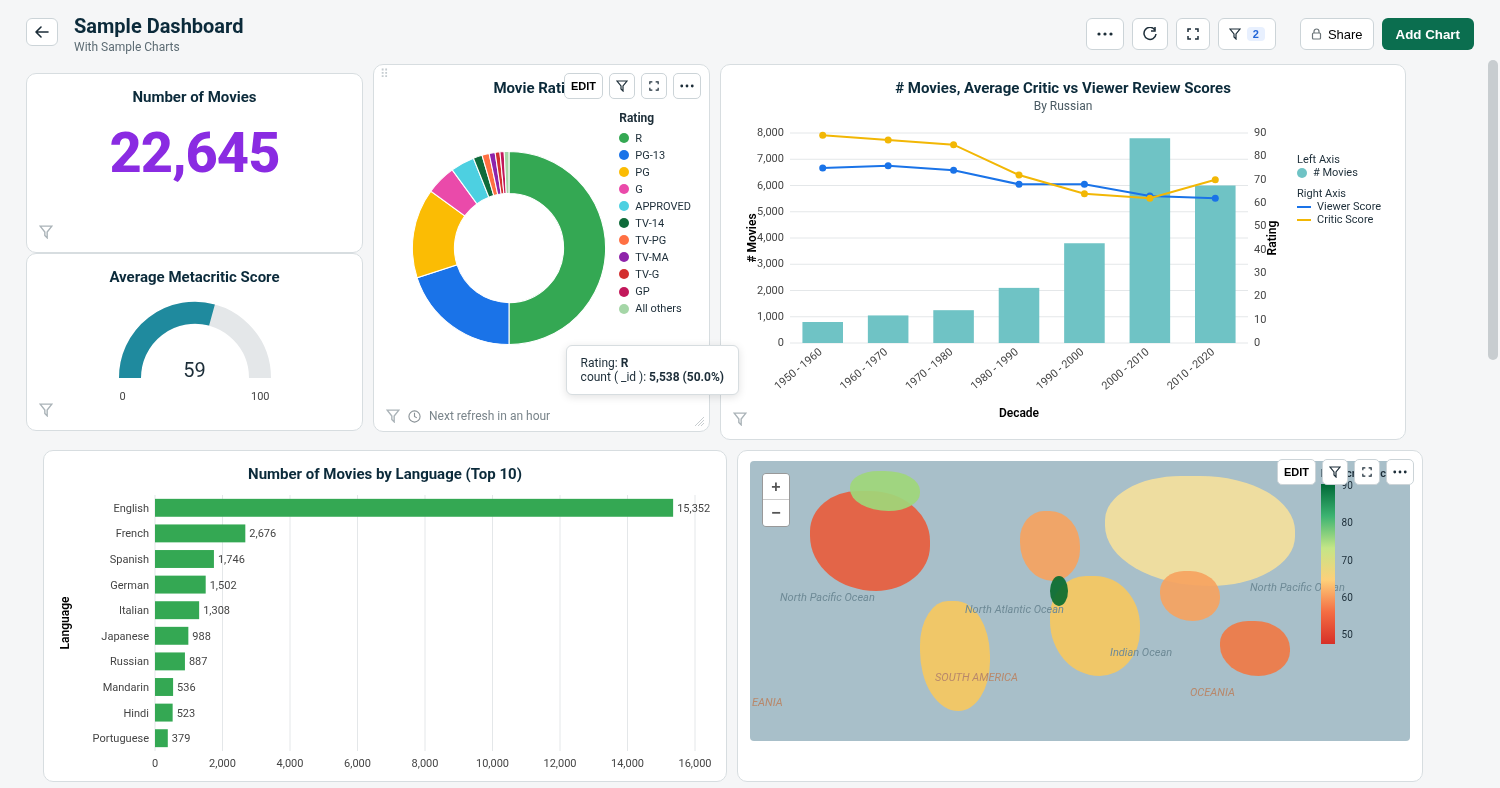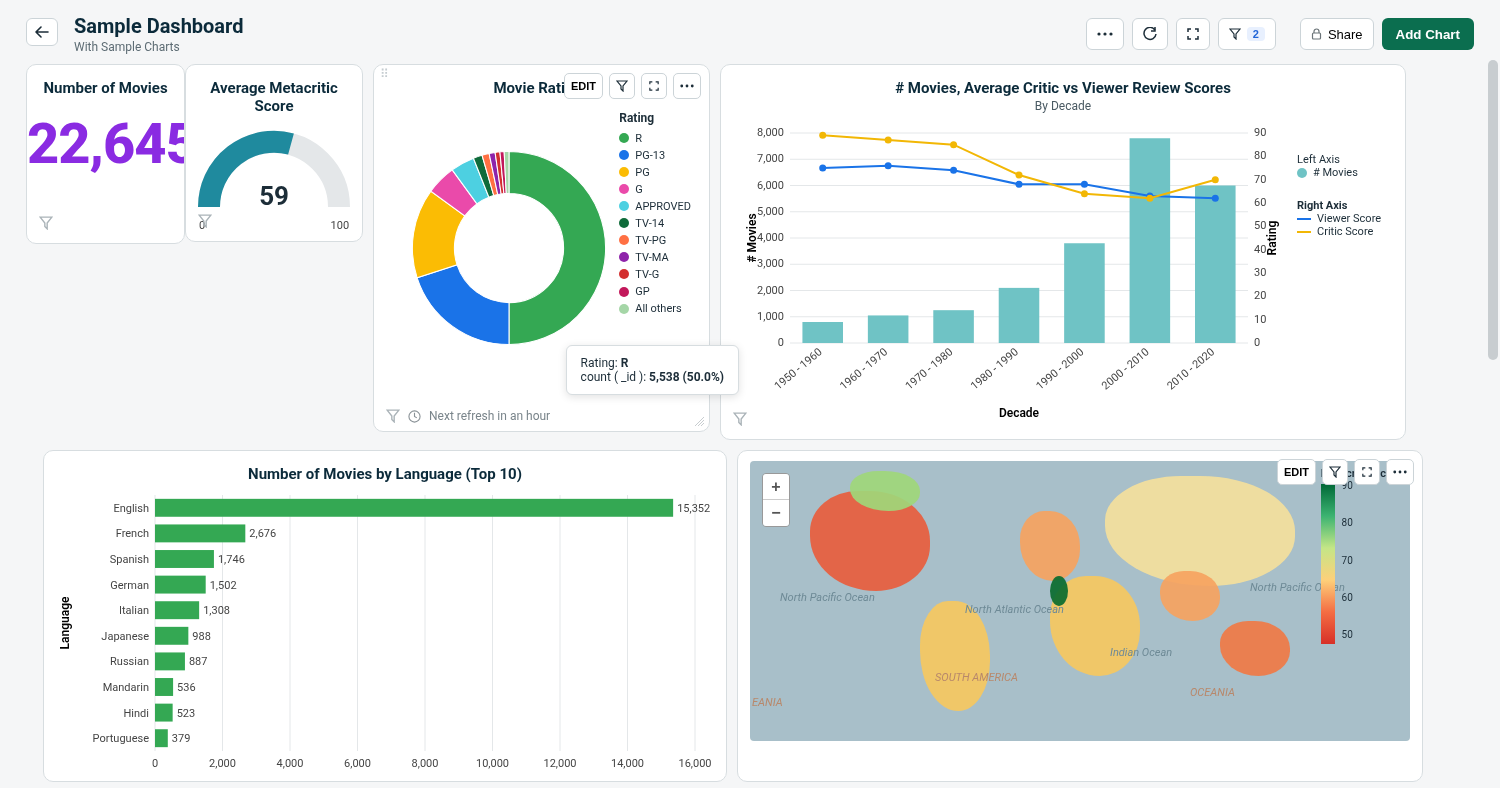--- a/index.html
+++ b/index.html
@@ -15,24 +15,24 @@
 .share-btn { font-weight: 500; }
 .add-chart { background: #0b6e4f; color: #fff; border: none; font-weight: 600; height: 32px; padding: 0 14px; border-radius: 6px; cursor: pointer; }
 .dashboard { padding: 0 26px 26px 26px; display: grid; grid-template-columns: 337px 337px 686px; gap: 10px; }
 .card { background: #fff; border: 1px solid #d7dde0; border-radius: 10px; position: relative; overflow: hidden; }
 .card-title { text-align: center; font-size: 15px; font-weight: 700; color: #0b2a3a; padding: 14px 10px 8px 10px; }
 .big-number { font-size: 56px; font-weight: 800; color: #8a2be2; text-align: center; padding: 6px 0 30px 0; letter-spacing: -1px; }
 .funnel-icon { position: absolute; bottom: 10px; left: 12px; color: #aab3b8; }
 .card-toolbar { position: absolute; top: 8px; right: 8px; display: flex; gap: 6px; z-index: 5; }
 .mini-btn { height: 26px; min-width: 26px; padding: 0 6px; border: 1px solid #ccd4d8; border-radius: 5px; background: #fff; display: flex; align-items: center; justify-content: center; cursor: pointer; font-size: 11px; font-weight: 600; }
 .drag-handle { position: absolute; top: 6px; left: 6px; color: #c5ccd0; font-size: 12px; letter-spacing: 2px; line-height: 7px; }
-.card-col { display: flex; gap: 0; }
+.card-col { display: flex; flex-direction: column; gap: 0; justify-content: center; }
 .gauge-wrap { display: flex; justify-content: center; padding: 4px 0 10px 0; position: relative; }
 .gauge-labels { display: flex; justify-content: space-between; width: 150px; margin: -8px auto 10px auto; font-size: 11px; color: #444; }
-.gauge-val { position: absolute; bottom: 16px; left: 50%; transform: translateX(-50%); font-size: 26px; font-weight: 700; }
+.gauge-val { position: absolute; bottom: 16px; left: 50%; transform: translateX(-50%); font-size: 20px; font-weight: 400; }
 .donut-legend { position: absolute; top: 44px; right: 18px; font-size: 11px; line-height: 1.55; }
 .legend-title { font-weight: 700; margin-bottom: 2px; font-size: 12px; }
 .legend-item { display: flex; align-items: center; gap: 6px; }
 .swatch { width: 10px; height: 10px; border-radius: 50%; display: inline-block; }
 .donut-svg { margin: 38px auto 6px 30px; display: block; }
 .tooltip-box { position: absolute; right: -30px; top: 280px; background: #fff; border: 1px solid #d7dde0; border-radius: 6px; box-shadow: 0 2px 8px rgba(0,0,0,0.12); padding: 10px 14px; font-size: 12px; z-index: 10; white-space: nowrap; }
 .card-footer { position: absolute; bottom: 8px; left: 12px; display: flex; align-items: center; gap: 8px; color: #7a858b; font-size: 12px; }
 .combo-chart { padding: 10px 18px 10px 10px; display: flex; position: relative; }
 .combo-svg { flex: 1; }
 .combo-legend { width: 90px; font-size: 11px; padding-top: 30px; }
@@ -241,21 +241,21 @@
           </svg>
       <span>Next refresh in an hour</span>
     </div>
     <svg style="position:absolute;bottom:4px;right:4px" width="12" height="12" viewBox="0 0 12 12">
           <path d="M11 5 L5 11 M11 8 L8 11 M11 2 L2 11" stroke="#c8cdd0" stroke-width="1"></path>
         </svg>
   </div>
 
   <div class="card" style="height:376px">
     <div class="card-title" style="padding-bottom:0"># Movies, Average Critic vs Viewer Review Scores</div>
-    <div style="text-align:center;font-size:12px;color:#4a5a63;margin-top:2px">By Decade</div>
+    <div style="text-align:center;font-size:12px;color:#4a5a63;margin-top:2px">By Russian</div>
     <div class="combo-chart">
       <svg class="combo-svg" id="combo" width="540" height="300" viewBox="0 0 540 300">
             <line x1="46" x2="504" y1="220" y2="220" stroke="#e4e7e9"></line>
             <text x="40" y="223" text-anchor="end" class="axis-label">0</text>
             <line x1="46" x2="504" y1="193.75" y2="193.75" stroke="#e4e7e9"></line>
             <text x="40" y="196.75" text-anchor="end" class="axis-label">1,000</text>
             <line x1="46" x2="504" y1="167.5" y2="167.5" stroke="#e4e7e9"></line>
             <text x="40" y="170.5" text-anchor="end" class="axis-label">2,000</text>
             <line x1="46" x2="504" y1="141.25" y2="141.25" stroke="#e4e7e9"></line>
             <text x="40" y="144.25" text-anchor="end" class="axis-label">3,000</text>
@@ -312,21 +312,21 @@
             <text x="12" y="115" text-anchor="middle" transform="rotate(-90 12 115)" class="ylabel-v"># Movies</text>
             <text x="532" y="115" text-anchor="middle" transform="rotate(-90 532 115)" class="ylabel-v">Rating</text>
             <text x="275" y="294" text-anchor="middle" class="ylabel-v">Decade</text>
           </svg>
       <div class="combo-legend">
         <div style="font-weight:400">Left Axis</div>
         <div class="legend-item">
               <span class="swatch" style="background:#6fc3c5"></span>
               <span># Movies</span>
             </div>
-        <div style="font-weight:700;margin-top:20px">Right Axis</div>
+        <div style="font-weight:400;margin-top:8px">Right Axis</div>
         <div class="legend-item">
               <span style="width:14px;height:2px;background:#1a73e8;display:inline-block"></span>
               <span>Viewer Score</span>
             </div>
         <div class="legend-item">
               <span style="width:14px;height:2px;background:#f2b705;display:inline-block"></span>
               <span>Critic Score</span>
             </div>
       </div>
     </div>

